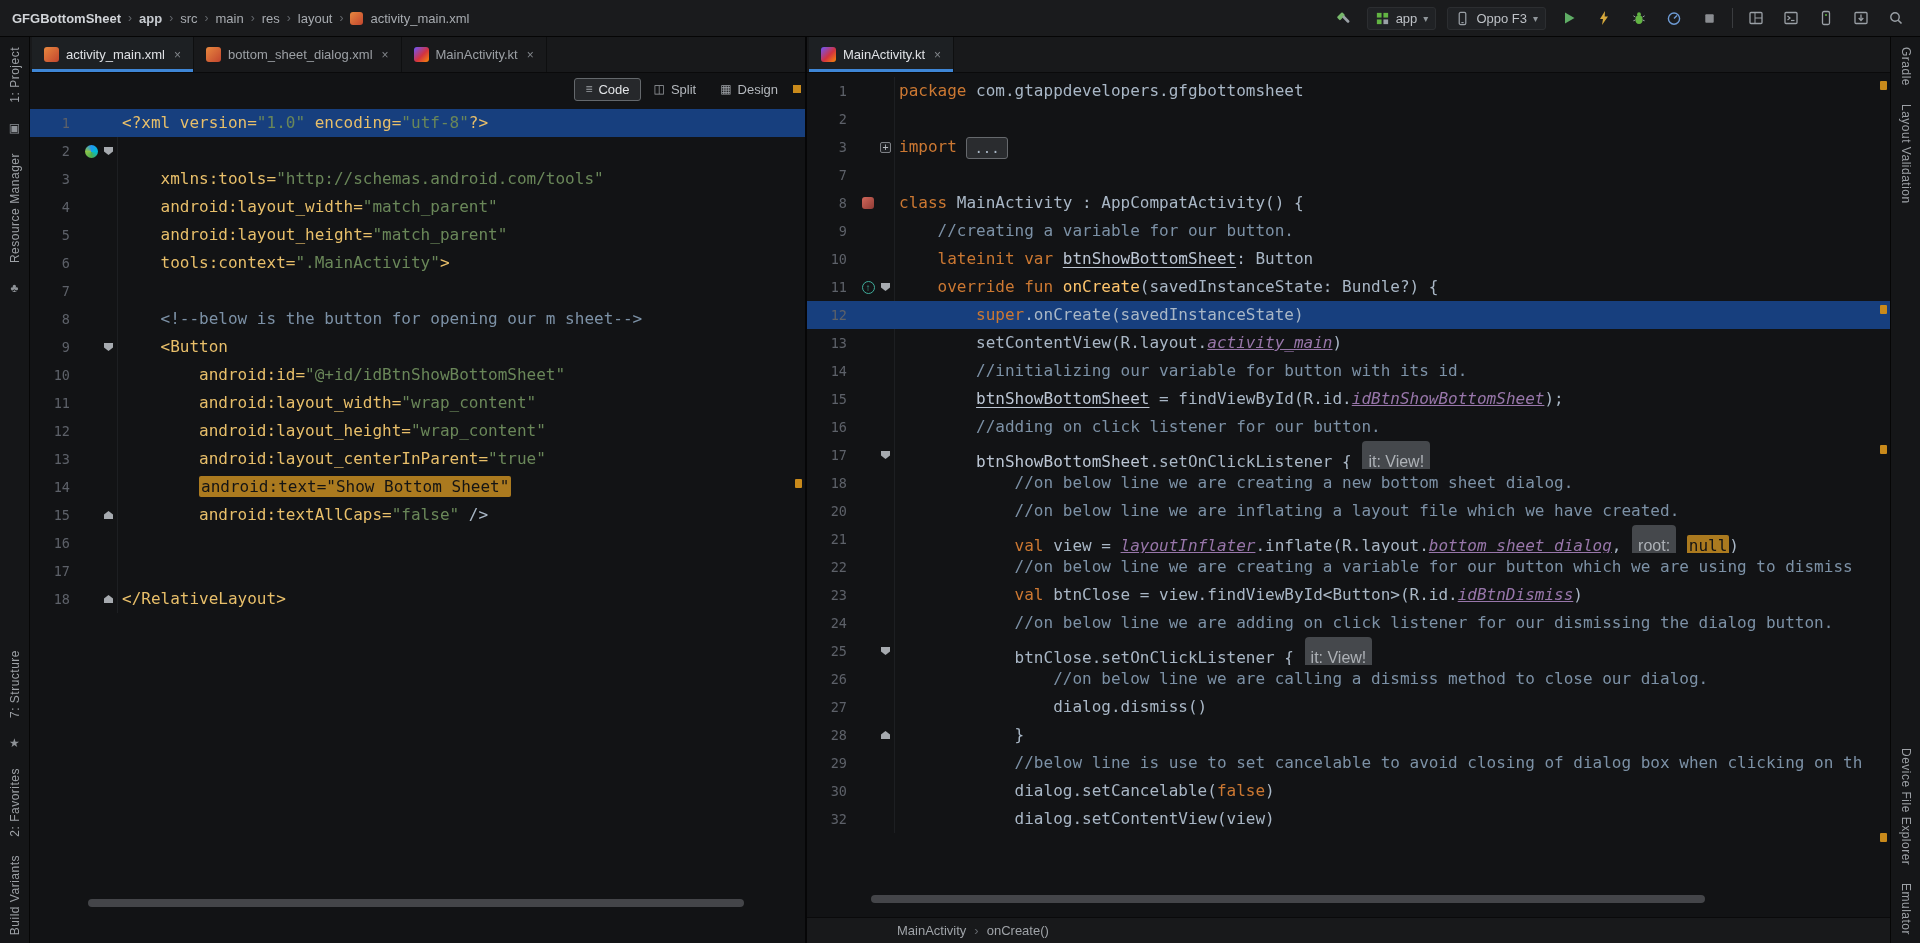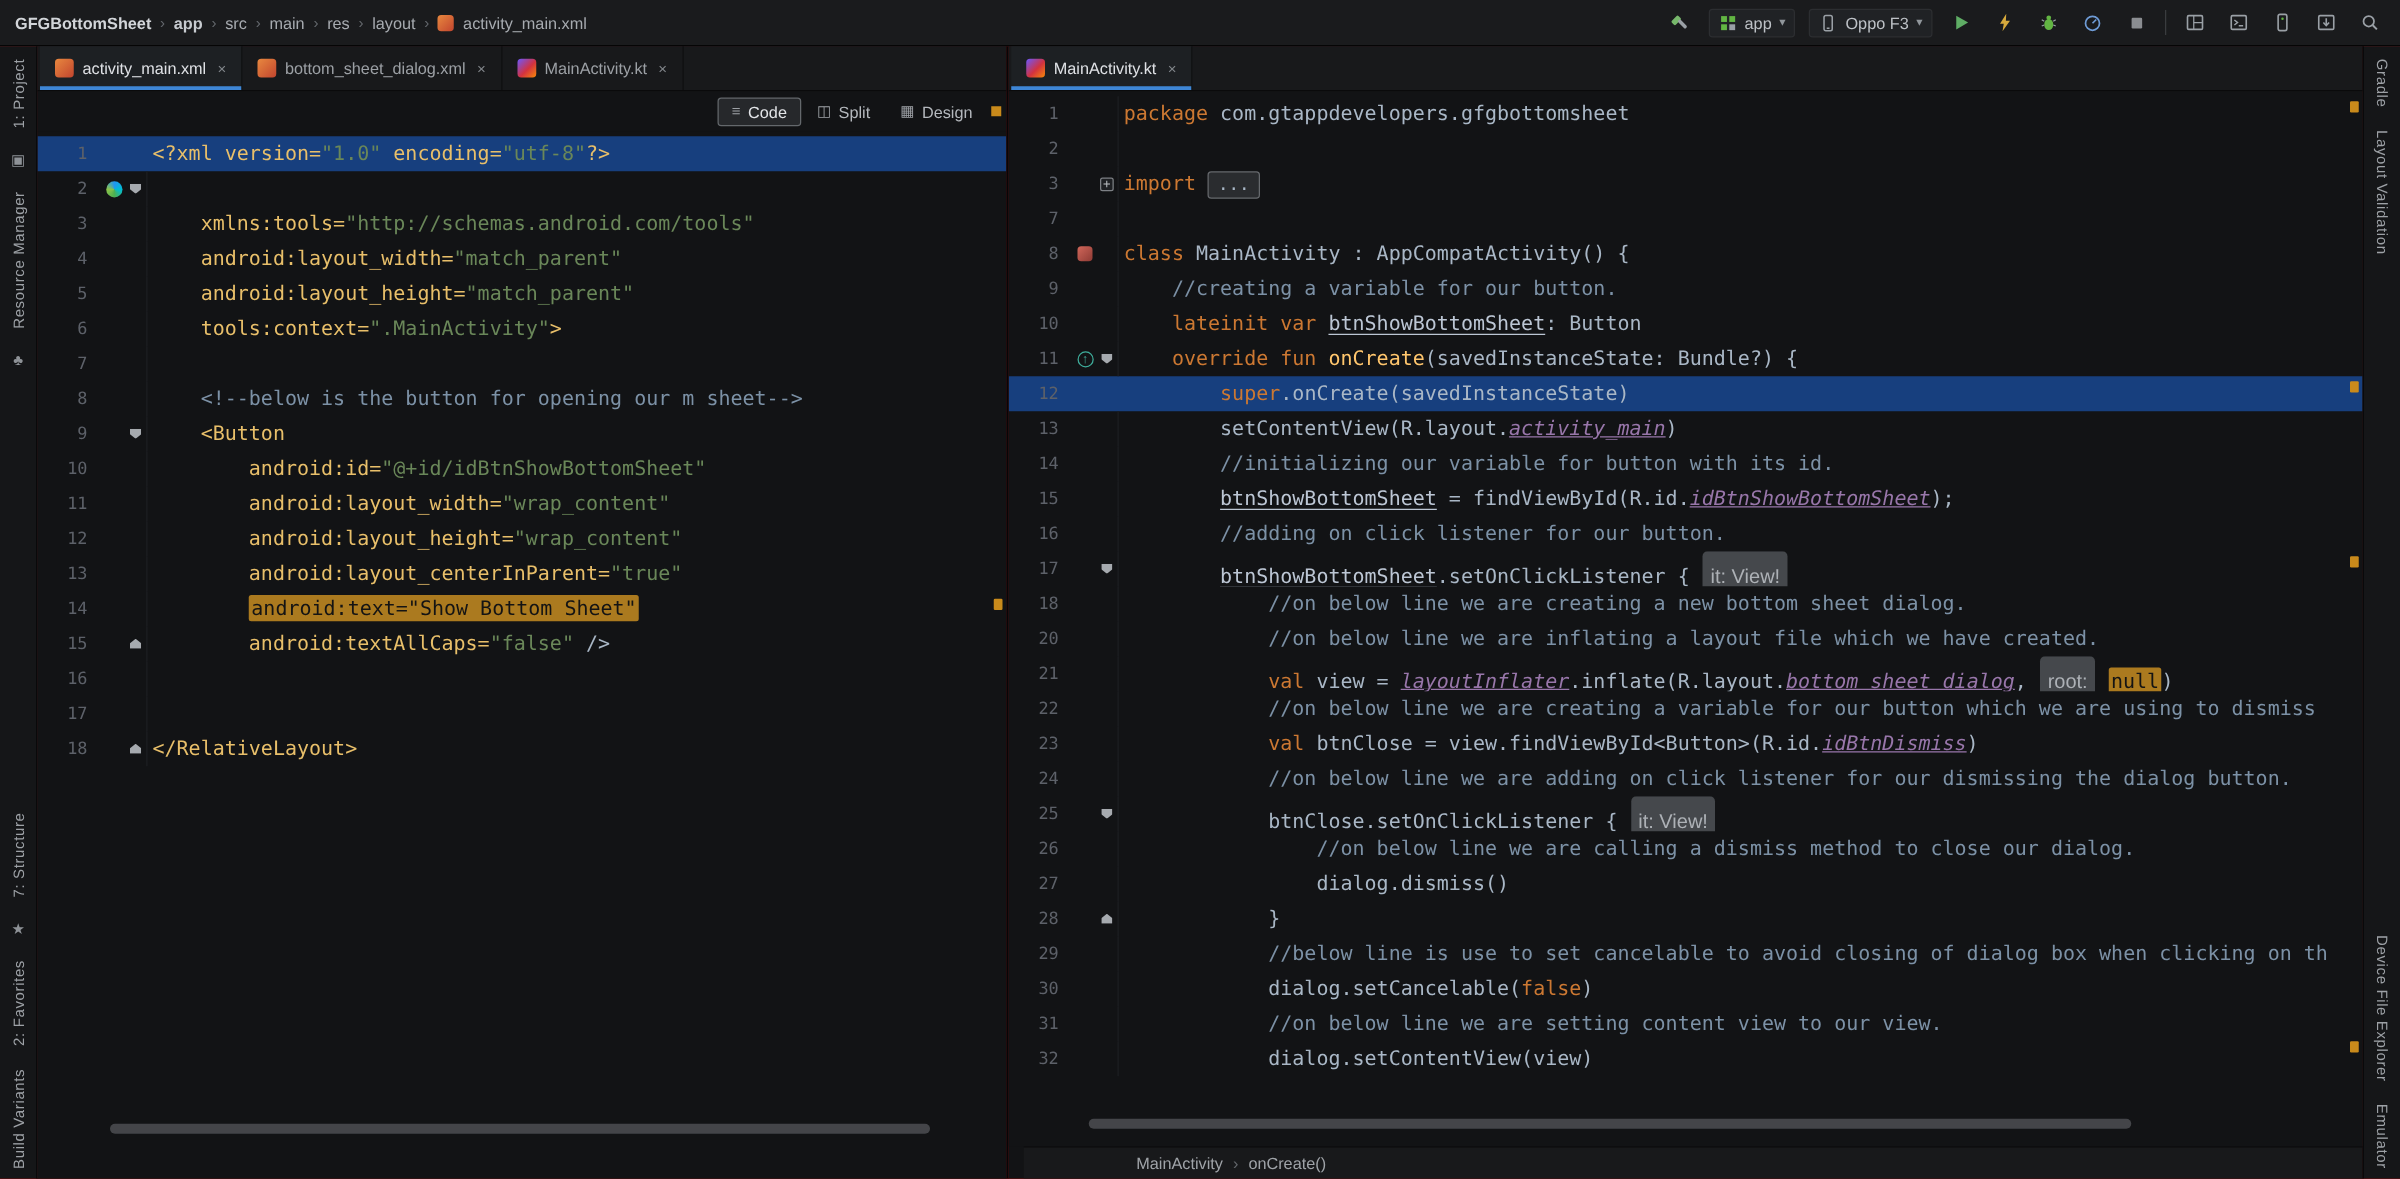--- a/index.html
+++ b/index.html
@@ -1,17 +1,17 @@
 <!DOCTYPE html>
 <html><head>
 <meta charset="utf-8">
 <style>
   * { box-sizing: border-box; }
   html,body { margin:0; padding:0; background:#060607; }
-  .app { position:relative; width:1920px; height:943px; background:#b91c1c; color:#A9B7C6;
+  .app { position:relative; width:1920px; height:943px; background:#0c4a6e; color:#A9B7C6;
          overflow:hidden; font-family:"Liberation Sans", sans-serif; }
 
   
   .toolbar { height:37px; background:#1A1B1D; border-bottom:1px solid #050505;
              display:flex; align-items:center; padding:0 12px; }
   .crumbs { display:flex; align-items:center; gap:7px; font-size:13px; color:#A7ABB0; }
   .crumbs .proj { color:#D2D5D9; font-weight:bold; }
   .crumbs .sep { color:#63676C; font-size:12px; }
   .tb-right { margin-left:auto; display:flex; align-items:center; gap:11px; }
   .tbtn { display:flex; align-items:center; justify-content:center; width:24px; height:24px;
@@ -95,21 +95,21 @@
                 font-family:"Liberation Sans", sans-serif; }
   .fold-v  { width:9px; height:8px; background:#A6AAAF; clip-path:polygon(0 0,100% 0,100% 55%,50% 100%,0 55%); }
   .fold-up { width:9px; height:8px; background:#A6AAAF; clip-path:polygon(50% 0,100% 45%,100% 100%,0 100%,0 45%); }
   .fold-plus { width:11px; height:11px; border:1px solid #7D8085; color:#B9BDC2; font-size:10px;
                line-height:9px; text-align:center; border-radius:2px; background:#1E2023; }
 
   .mark { position:absolute; width:7px; height:9px; background:#C98A1B; right:3px; border-radius:1px; }
   .hscroll { position:absolute; height:8px; background:rgba(150,152,157,0.38); border-radius:4px; }
 
   .crumbbar { height:26px; background:#18191B; border-top:1px solid #0A0A0B; display:flex; align-items:center;
-              gap:8px; padding-left:90px; font-size:13px; color:#9FA3A8; flex:none;margin-left:12px; }
+              gap:8px; padding-left:90px; font-size:13px; color:#9FA3A8; flex:none; }
   .crumbbar .sep { color:#63676C; }
 
   svg { display:block; }
 </style>
 </head>
 <body>
 
 <div class="app">
 
   <div class="toolbar">
@@ -330,21 +330,20 @@
             <div class="line"><span class="ln">21</span><span class="gut"></span><span class="fold"></span><span class="code"><span class="s-k">            val </span><span class="s-p">view = </span><span class="s-i">layoutInflater</span><span class="s-p">.inflate(R.layout.</span><span class="s-i">bottom_sheet_dialog</span><span class="s-p">, </span><span class="s-chip">root:</span><span class="s-p"> </span><span class="s-hl">null</span><span class="s-p">)</span></span></div>
             <div class="line"><span class="ln">22</span><span class="gut"></span><span class="fold"></span><span class="code"><span class="s-c">            //on below line we are creating a variable for our button which we are using to dismiss</span></span></div>
             <div class="line"><span class="ln">23</span><span class="gut"></span><span class="fold"></span><span class="code"><span class="s-k">            val </span><span class="s-p">btnClose = view.findViewById&lt;Button&gt;(R.id.</span><span class="s-i">idBtnDismiss</span><span class="s-p">)</span></span></div>
             <div class="line"><span class="ln">24</span><span class="gut"></span><span class="fold"></span><span class="code"><span class="s-c">            //on below line we are adding on click listener for our dismissing the dialog button.</span></span></div>
             <div class="line"><span class="ln">25</span><span class="gut"></span><span class="fold"><span class="fold-v"></span></span><span class="code"><span class="s-p">            btnClose.setOnClickListener { </span><span class="s-chip">it: View!</span></span></div>
             <div class="line"><span class="ln">26</span><span class="gut"></span><span class="fold"></span><span class="code"><span class="s-c">                //on below line we are calling a dismiss method to close our dialog.</span></span></div>
             <div class="line"><span class="ln">27</span><span class="gut"></span><span class="fold"></span><span class="code"><span class="s-p">                dialog.dismiss()</span></span></div>
             <div class="line"><span class="ln">28</span><span class="gut"></span><span class="fold"><span class="fold-up"></span></span><span class="code"><span class="s-p">            }</span></span></div>
             <div class="line"><span class="ln">29</span><span class="gut"></span><span class="fold"></span><span class="code"><span class="s-c">            //below line is use to set cancelable to avoid closing of dialog box when clicking on th</span></span></div>
             <div class="line"><span class="ln">30</span><span class="gut"></span><span class="fold"></span><span class="code"><span class="s-p">            dialog.setCancelable(</span><span class="s-k">false</span><span class="s-p">)</span></span></div>
-            <div class="line"><span class="ln">31</span><span class="gut"></span><span class="fold"></span><span class="code"><span class="s-c">            //on below line we are setting content view to our view.</span></span></div>
             <div class="line"><span class="ln">32</span><span class="gut"></span><span class="fold"></span><span class="code"><span class="s-p">            dialog.setContentView(view)</span></span></div>
           </div>
         <div class="mark" style="top:8px;"></div>
         <div class="mark" style="top:232px;"></div>
         <div class="mark" style="top:372px;"></div>
         <div class="mark" style="top:760px;"></div>
         <div class="hscroll" style="left:64px; top:822px; width:834px;"></div>
       </div>
 
       <div class="crumbbar">

